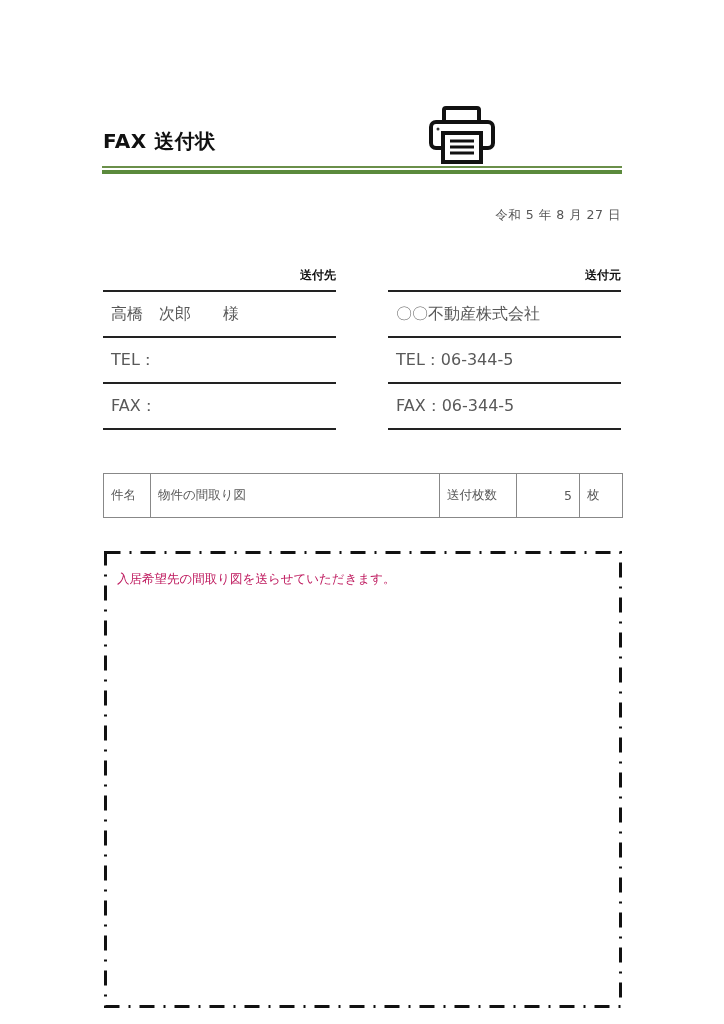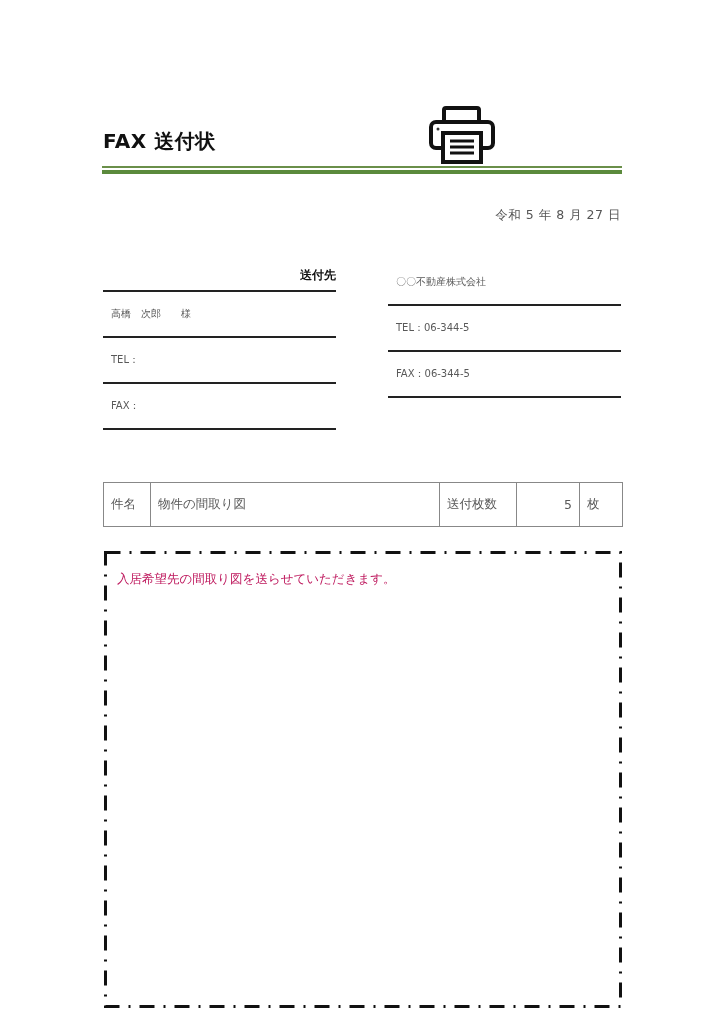--- a/index.html
+++ b/index.html
@@ -27,28 +27,28 @@
     
     .block { width: 233px; }
     .block-head {
       font-size: 12px; font-weight: bold; color: #111;
       height: 30px; line-height: 30px; padding-left: 8px;
       border-bottom: 2px solid #222;
       text-align: right;
     }
     .block-row {
       height: 44px; line-height: 44px; padding-left: 8px;
-      font-size: 10px; color: #595959;
+      font-size: 16px; color: #595959;
       border-bottom: 2px solid #222;
     }
 
     
     table.subject {
       left: 103px; top: 473px; width: 520px; height: 45px;
-      border-collapse: collapse; font-size: 12.5px; color: #595959; margin-top: 9px;
+      border-collapse: collapse; font-size: 12.5px; color: #595959;
     }
     table.subject td { border: 1px solid #888; padding: 0 7px; height: 43px; }
     td.c1 { width: 32px; }
     td.c3 { width: 62px; }
     td.c4 { width: 48px; text-align: right; }
     td.c5 { width: 28px; }
 
     
     .msg-box { left: 104px; top: 551px; width: 518px; height: 457px; }
     .msg-text { left: 117px; top: 571px; font-size: 12.5px; color: #be185d; }
@@ -74,20 +74,21 @@
 <div class="abs date">令和 5 年 8 月 27 日</div>
 
 <div class="abs block" style="left:103px; top:260px;">
   <div class="block-head">送付先</div>
   <div class="block-row">高橋　次郎　　様</div>
   <div class="block-row">TEL：</div>
   <div class="block-row">FAX：</div>
 </div>
 
 <div class="abs block" style="left:388px; top:260px;">
+  <div class="block-head">送付元</div>
   <div class="block-row">〇〇不動産株式会社</div>
   <div class="block-row">TEL：06-344-5</div>
   <div class="block-row">FAX：06-344-5</div>
 </div>
 
 <table class="abs subject">
   <tbody>
       <tr>
     <td class="c1">件名</td>
     <td class="c2">物件の間取り図</td>

